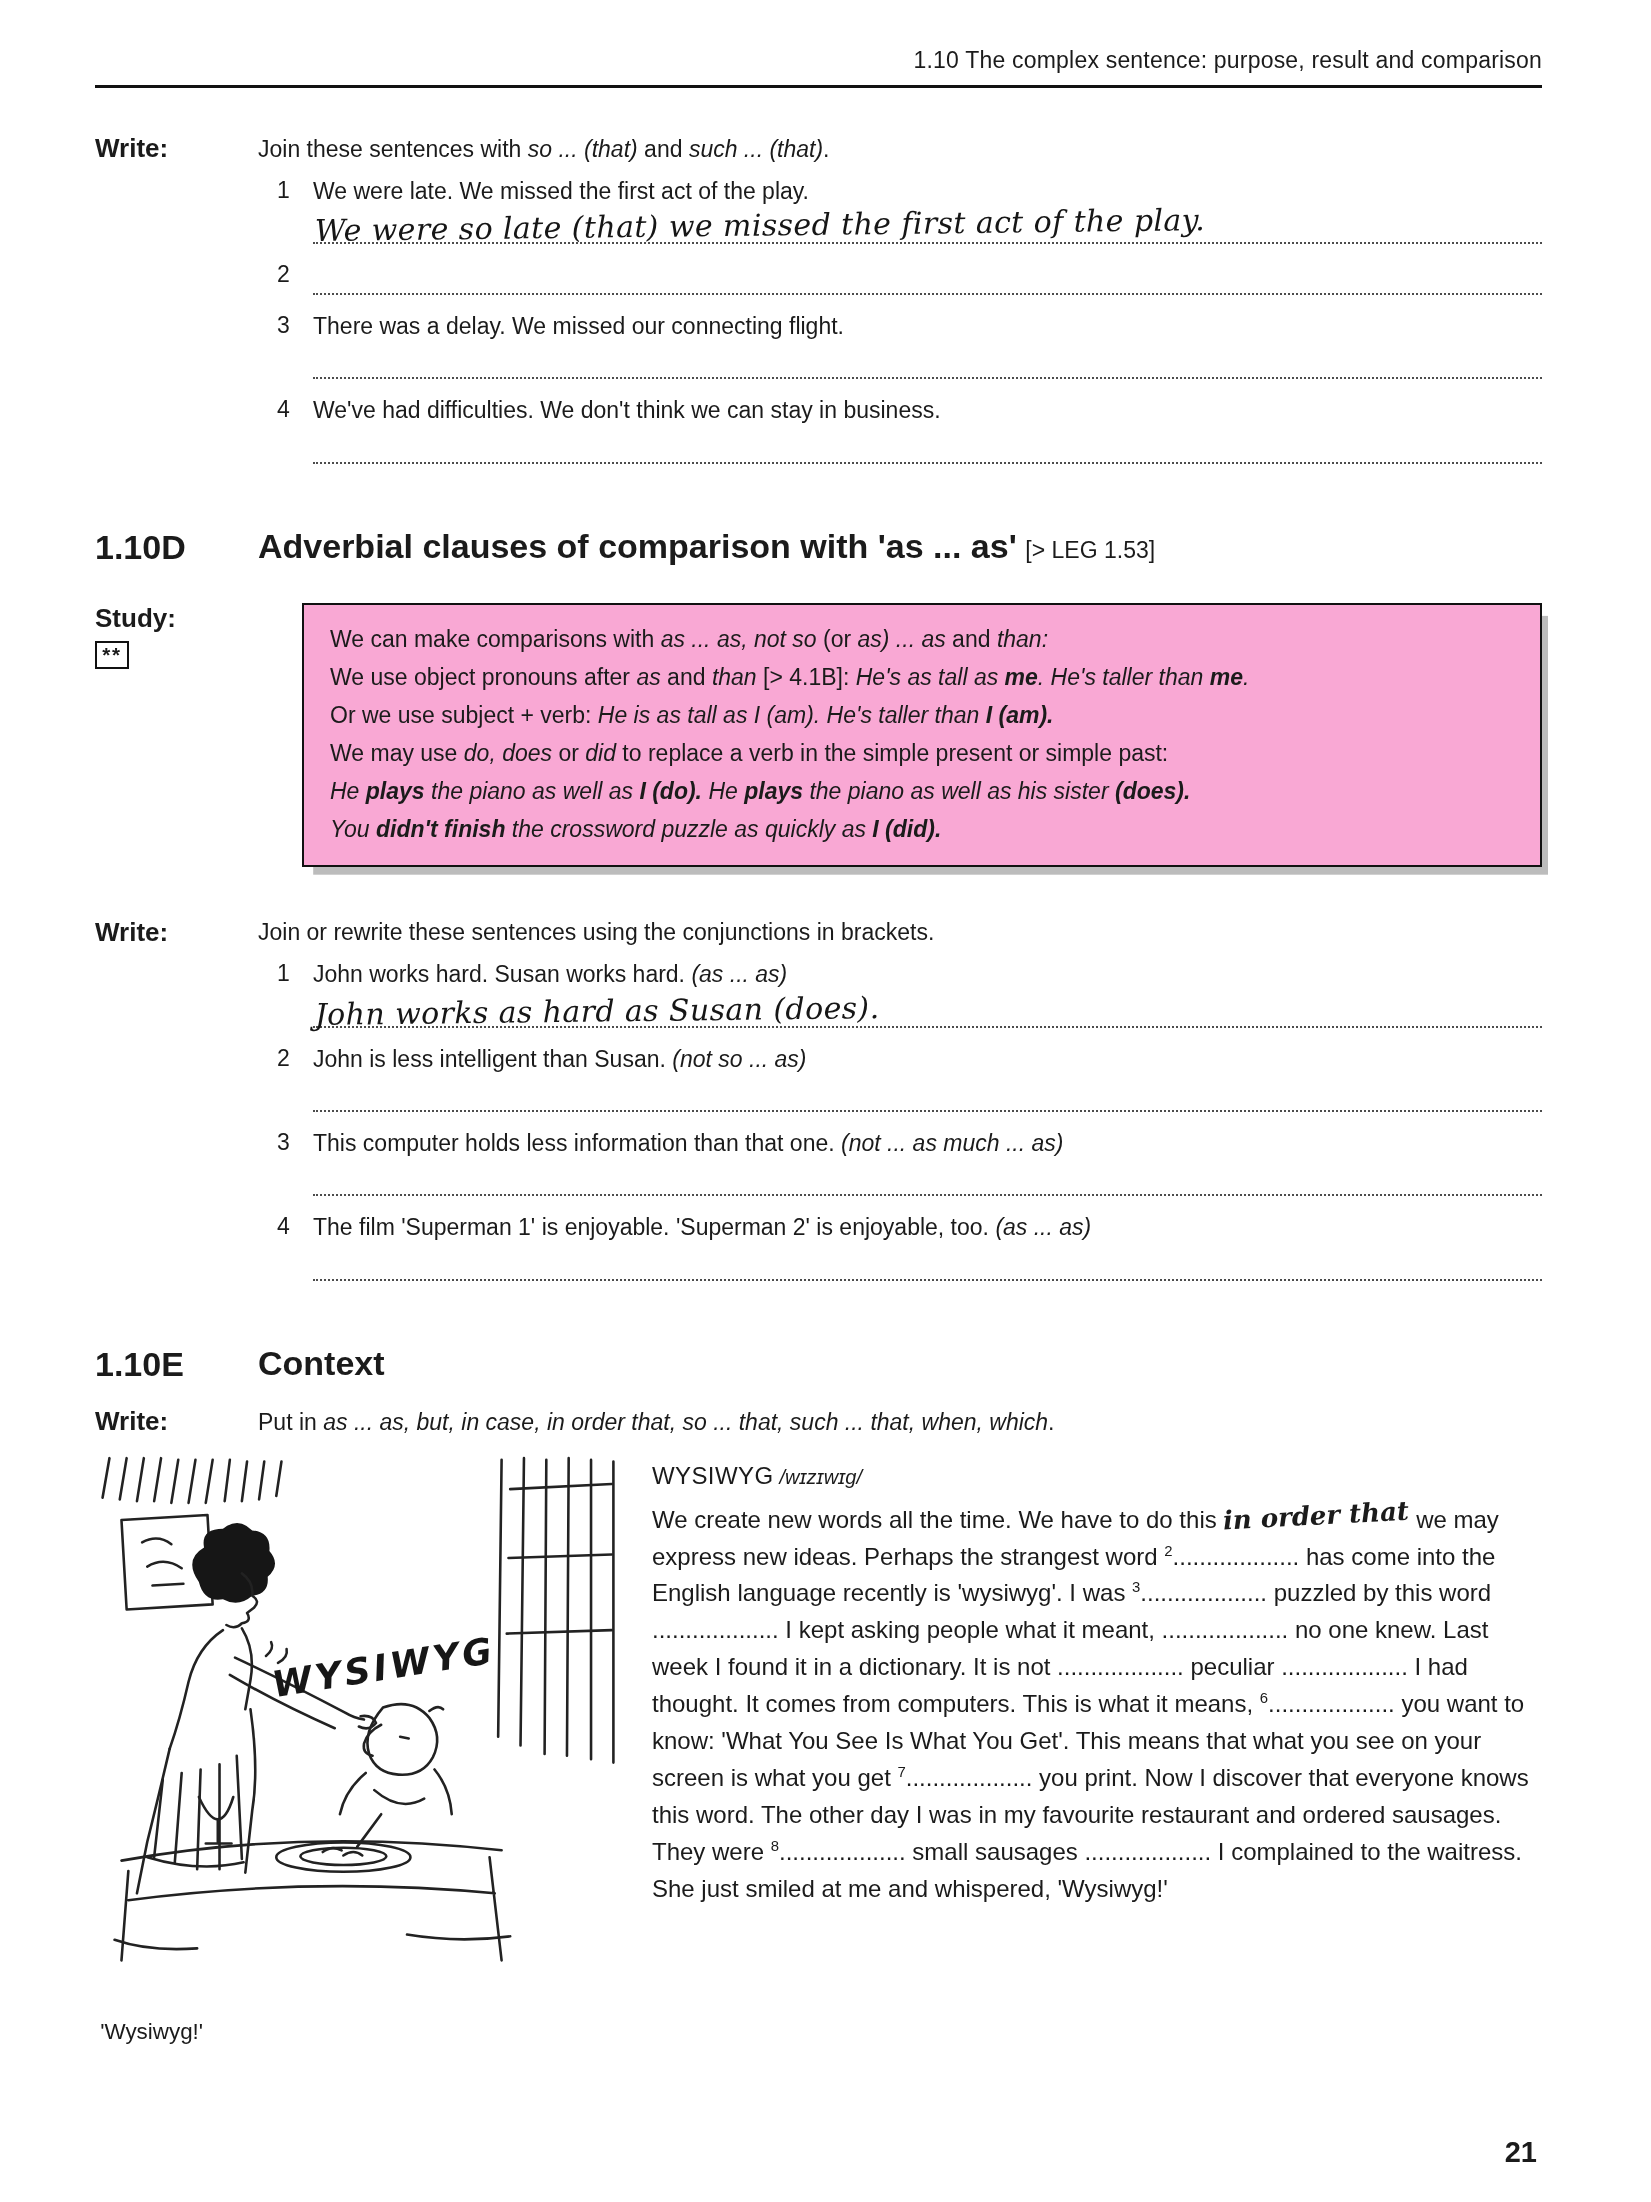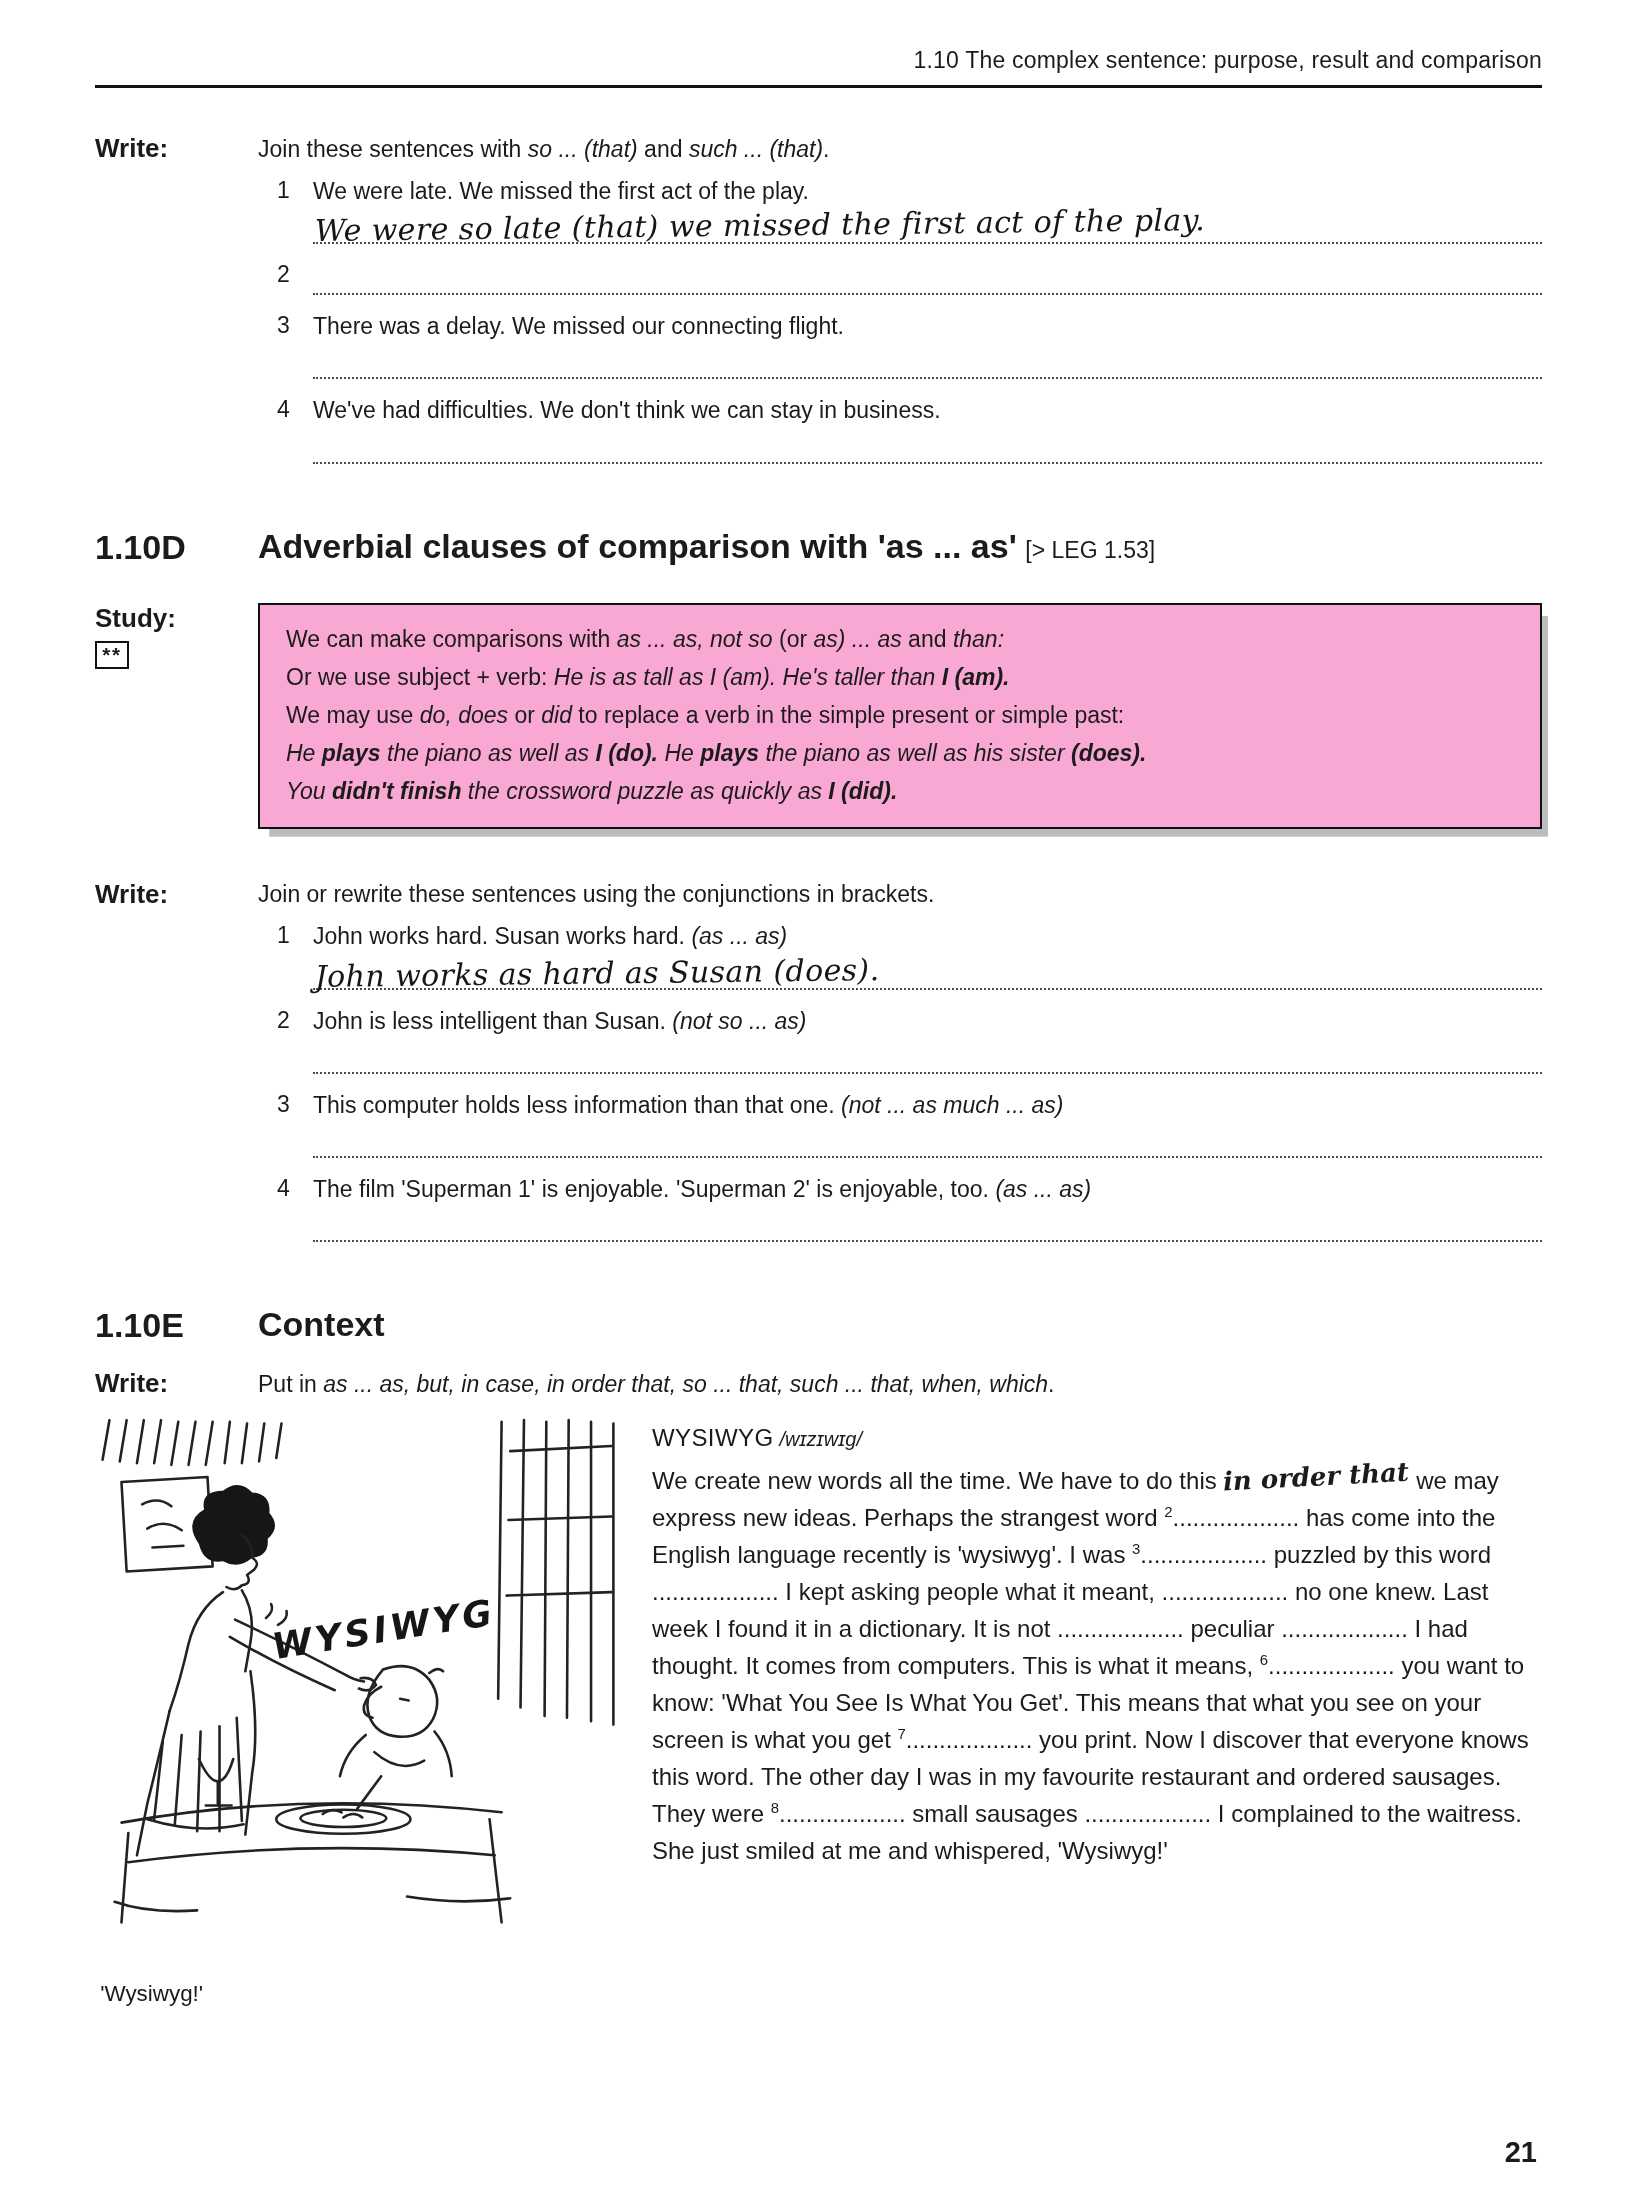--- a/index.html
+++ b/index.html
@@ -31,21 +31,21 @@
     letter-spacing:0.4px; transform:rotate(-.7deg); transform-origin:left bottom; color:#161616;
   }
 
   
   .section-head { margin-top:47px; }
   .sec-num { font-size:34px; font-weight:bold; }
   .sec-title { font-size:34px; font-weight:bold; line-height:1.1; }
   .sec-ref { font-size:23px; font-weight:normal; margin-left:8.6px; }
 
   
-  .study-row { margin-top:36px; }
+  .study-row { margin-top:36px;gap:44px; }
   .stars-badge { display:inline-block; border:2.6px solid #111; padding:0 5.2px; font-size:20.6px;
     font-weight:bold; letter-spacing:1.7px; margin-top:6.9px; line-height:1.2; }
   .study-box {
     border:2.6px solid #111; padding:19px 24px 20.6px 26px; font-size:23px;
     box-shadow:8.6px 10.3px 0 -2.6px #bcbcbc; background:#f9a8d4;
   }
   .study-line { line-height:1.32; margin-bottom:7.7px; }
   .study-line:last-child { margin-bottom:0; }
 
   .seg-i { font-style:italic; }
@@ -136,20 +136,21 @@
     </div>
   </div>
 
   <div class="row study-row">
     <div>
       <div class="label">Study:</div>
       <span class="stars-badge">**</span>
     </div>
     <div class="study-box">
       <div class="study-line"><span>We can make comparisons with </span><span class="seg-i">as ... as, not so</span><span> (or </span><span class="seg-i">as) ... as</span><span> and </span><span class="seg-i">than:</span></div>
+      <div class="study-line"><span>We use object pronouns after </span><span class="seg-i">as</span><span> and </span><span class="seg-i">than</span><span> [&gt; 4.1B]: </span><span class="seg-i">He's as tall as </span><span class="seg-bi">me</span><span class="seg-i">. He's taller than </span><span class="seg-bi">me</span><span class="seg-i">.</span></div>
       <div class="study-line"><span>Or we use subject + verb: </span><span class="seg-i">He is as tall as I (am). </span><span class="seg-i">He's taller than </span><span class="seg-bi">I (am).</span></div>
       <div class="study-line"><span>We may use </span><span class="seg-i">do, does</span><span> or </span><span class="seg-i">did</span><span> to replace a verb in the simple present or simple past:</span></div>
       <div class="study-line"><span class="seg-i">He </span><span class="seg-bi">plays</span><span class="seg-i"> the piano as well as </span><span class="seg-bi">I (do).</span><span class="seg-i"> He </span><span class="seg-bi">plays</span><span class="seg-i"> the piano as well as his sister </span><span class="seg-bi">(does).</span></div>
       <div class="study-line"><span class="seg-i">You </span><span class="seg-bi">didn't finish</span><span class="seg-i"> the crossword puzzle as quickly as </span><span class="seg-bi">I (did).</span></div>
     </div>
   </div>
 
   <section class="exercise2">
     <div class="row">
       <div class="label">Write:</div>

